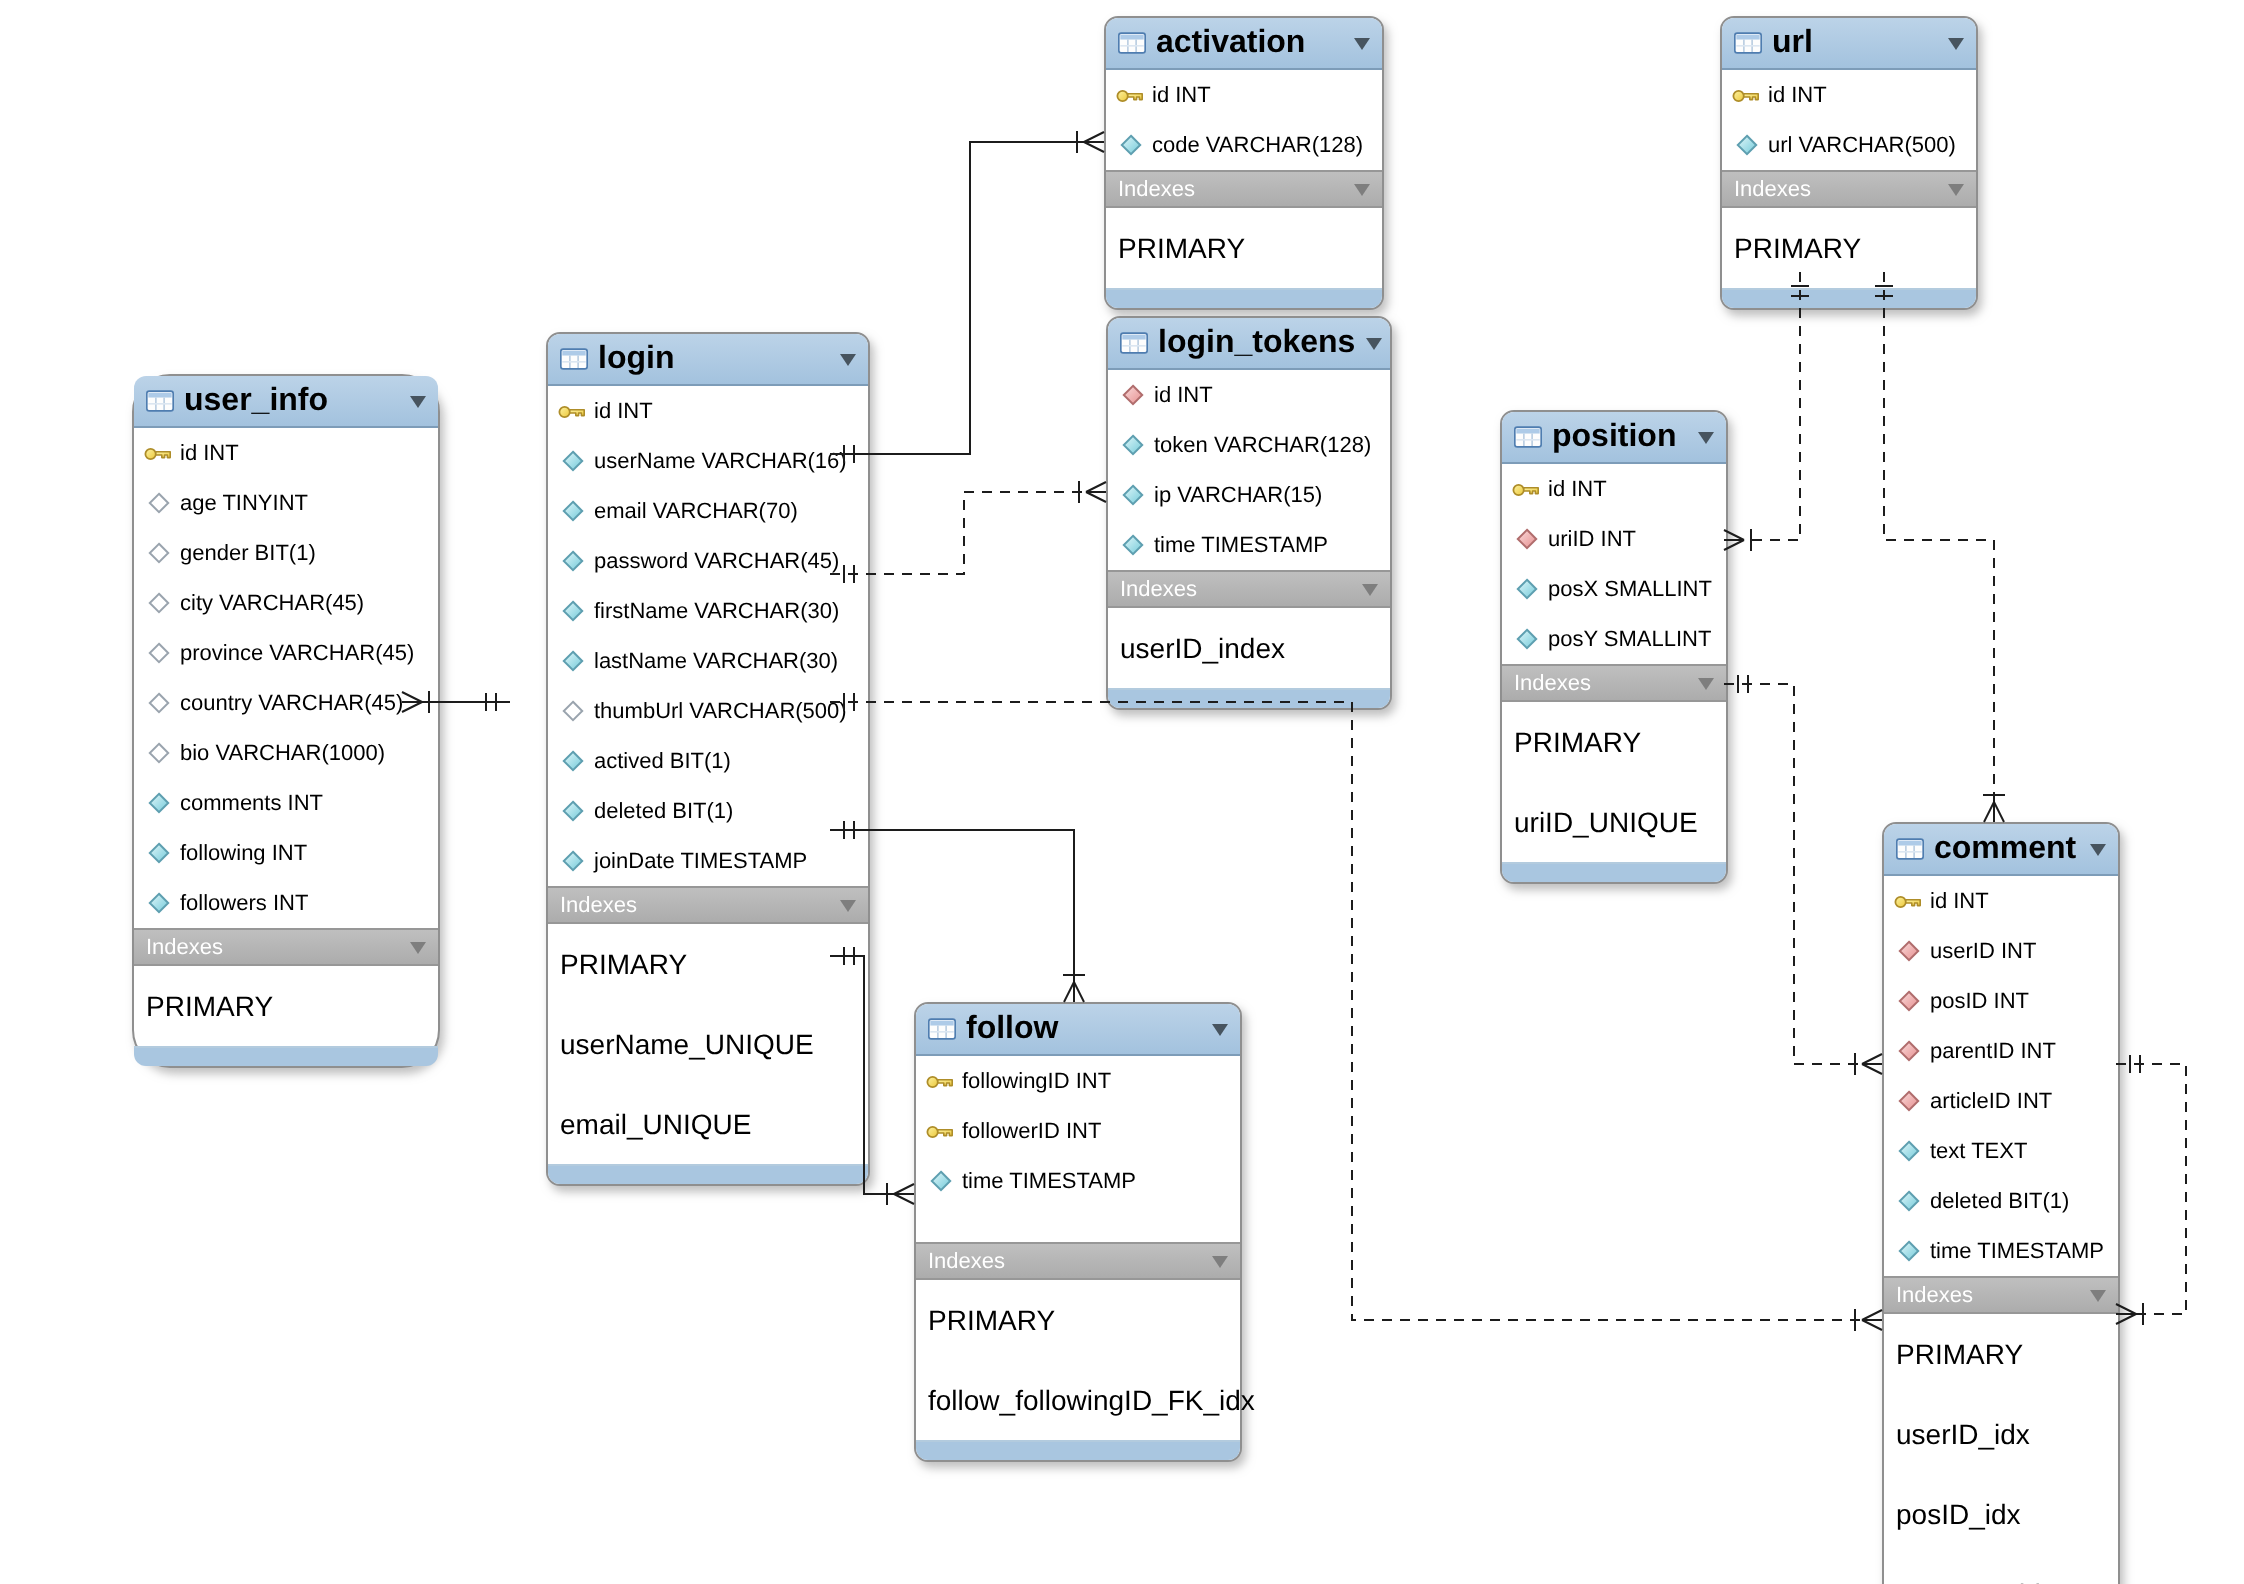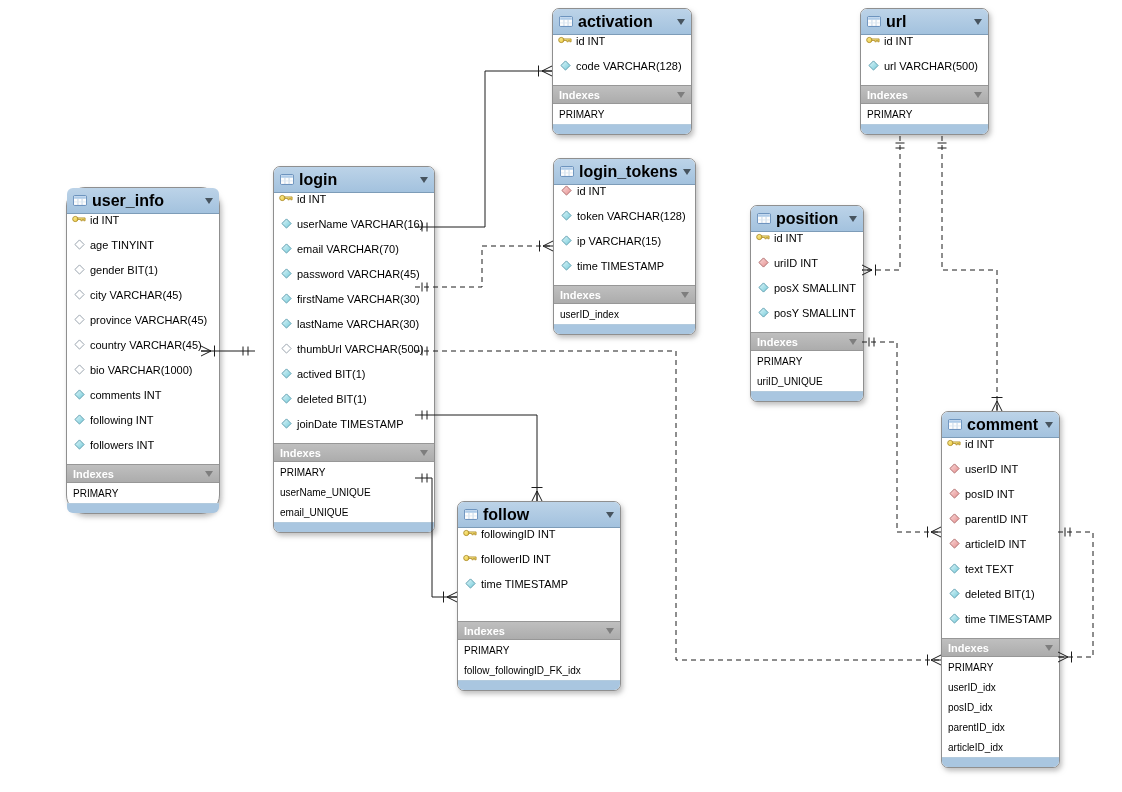--- a/index.html
+++ b/index.html
@@ -15,32 +15,32 @@
   }
   .t-header{
     height:26px;display:flex;align-items:center;gap:5px;padding:0 6px;
     background:linear-gradient(180deg,#bcd3e8 0%,#a3c2de 100%);
     border-bottom:1px solid #7d9cb8;border-radius:6px 6px 0 0;box-sizing:border-box;
   }
   .t-title{font-size:16px;font-weight:bold;color:#000;flex:1 1 auto;white-space:nowrap;}
   .arrow-dark{width:0;height:0;border-left:4.5px solid transparent;border-right:4.5px solid transparent;border-top:6px solid #47545f;}
   .arrow-gray{width:0;height:0;border-left:4.5px solid transparent;border-right:4.5px solid transparent;border-top:6px solid #7e7e7e;}
   .t-row{
-    height:25px;display:flex;align-items:flex-start;gap:4px;padding:0 4px 0 5px;
+    height:25px;display:flex;align-items:center;gap:4px;padding:0 4px 0 5px;
     font-size:11px;color:#000;white-space:nowrap;box-sizing:border-box;
   }
   .c-icon{display:inline-flex;width:14px;justify-content:center;flex:0 0 14px;}
   .t-spacer{height:18px;}
   .t-indexes{
     height:19px;display:flex;align-items:center;justify-content:space-between;padding:0 6px;
     background:linear-gradient(180deg,#bfbfbf 0%,#acacac 100%);
     border-top:1px solid #979797;border-bottom:1px solid #979797;box-sizing:border-box;
   }
-  .t-indexes span{font-size:11px;font-weight:bold;color:#ffffff;}
-  .t-idxrow{height:20px;display:flex;align-items:center;padding:0 6px;font-size:10px;color:#000;white-space:nowrap;box-sizing:border-box;}
+  .t-indexes span{font-size:11px;font-weight:normal;color:#ffffff;}
+  .t-idxrow{height:40px;display:flex;align-items:center;padding:0 6px;font-size:14px;color:#000;white-space:nowrap;box-sizing:border-box;}
   .t-footer{height:9px;background:#a9c6e0;border-top:1px solid #b3cbde;border-radius:0 0 6px 6px;}
 </style>
 </head>
 <body>
 
 <svg width="0" height="0" style="position:absolute" aria-hidden="true">
   <defs>
     <linearGradient id="g-gold" x1="0" y1="0" x2="1" y2="1">
       <stop offset="0" stop-color="#fdf2a2"></stop>
         <stop offset="1" stop-color="#ecc83a"></stop>

